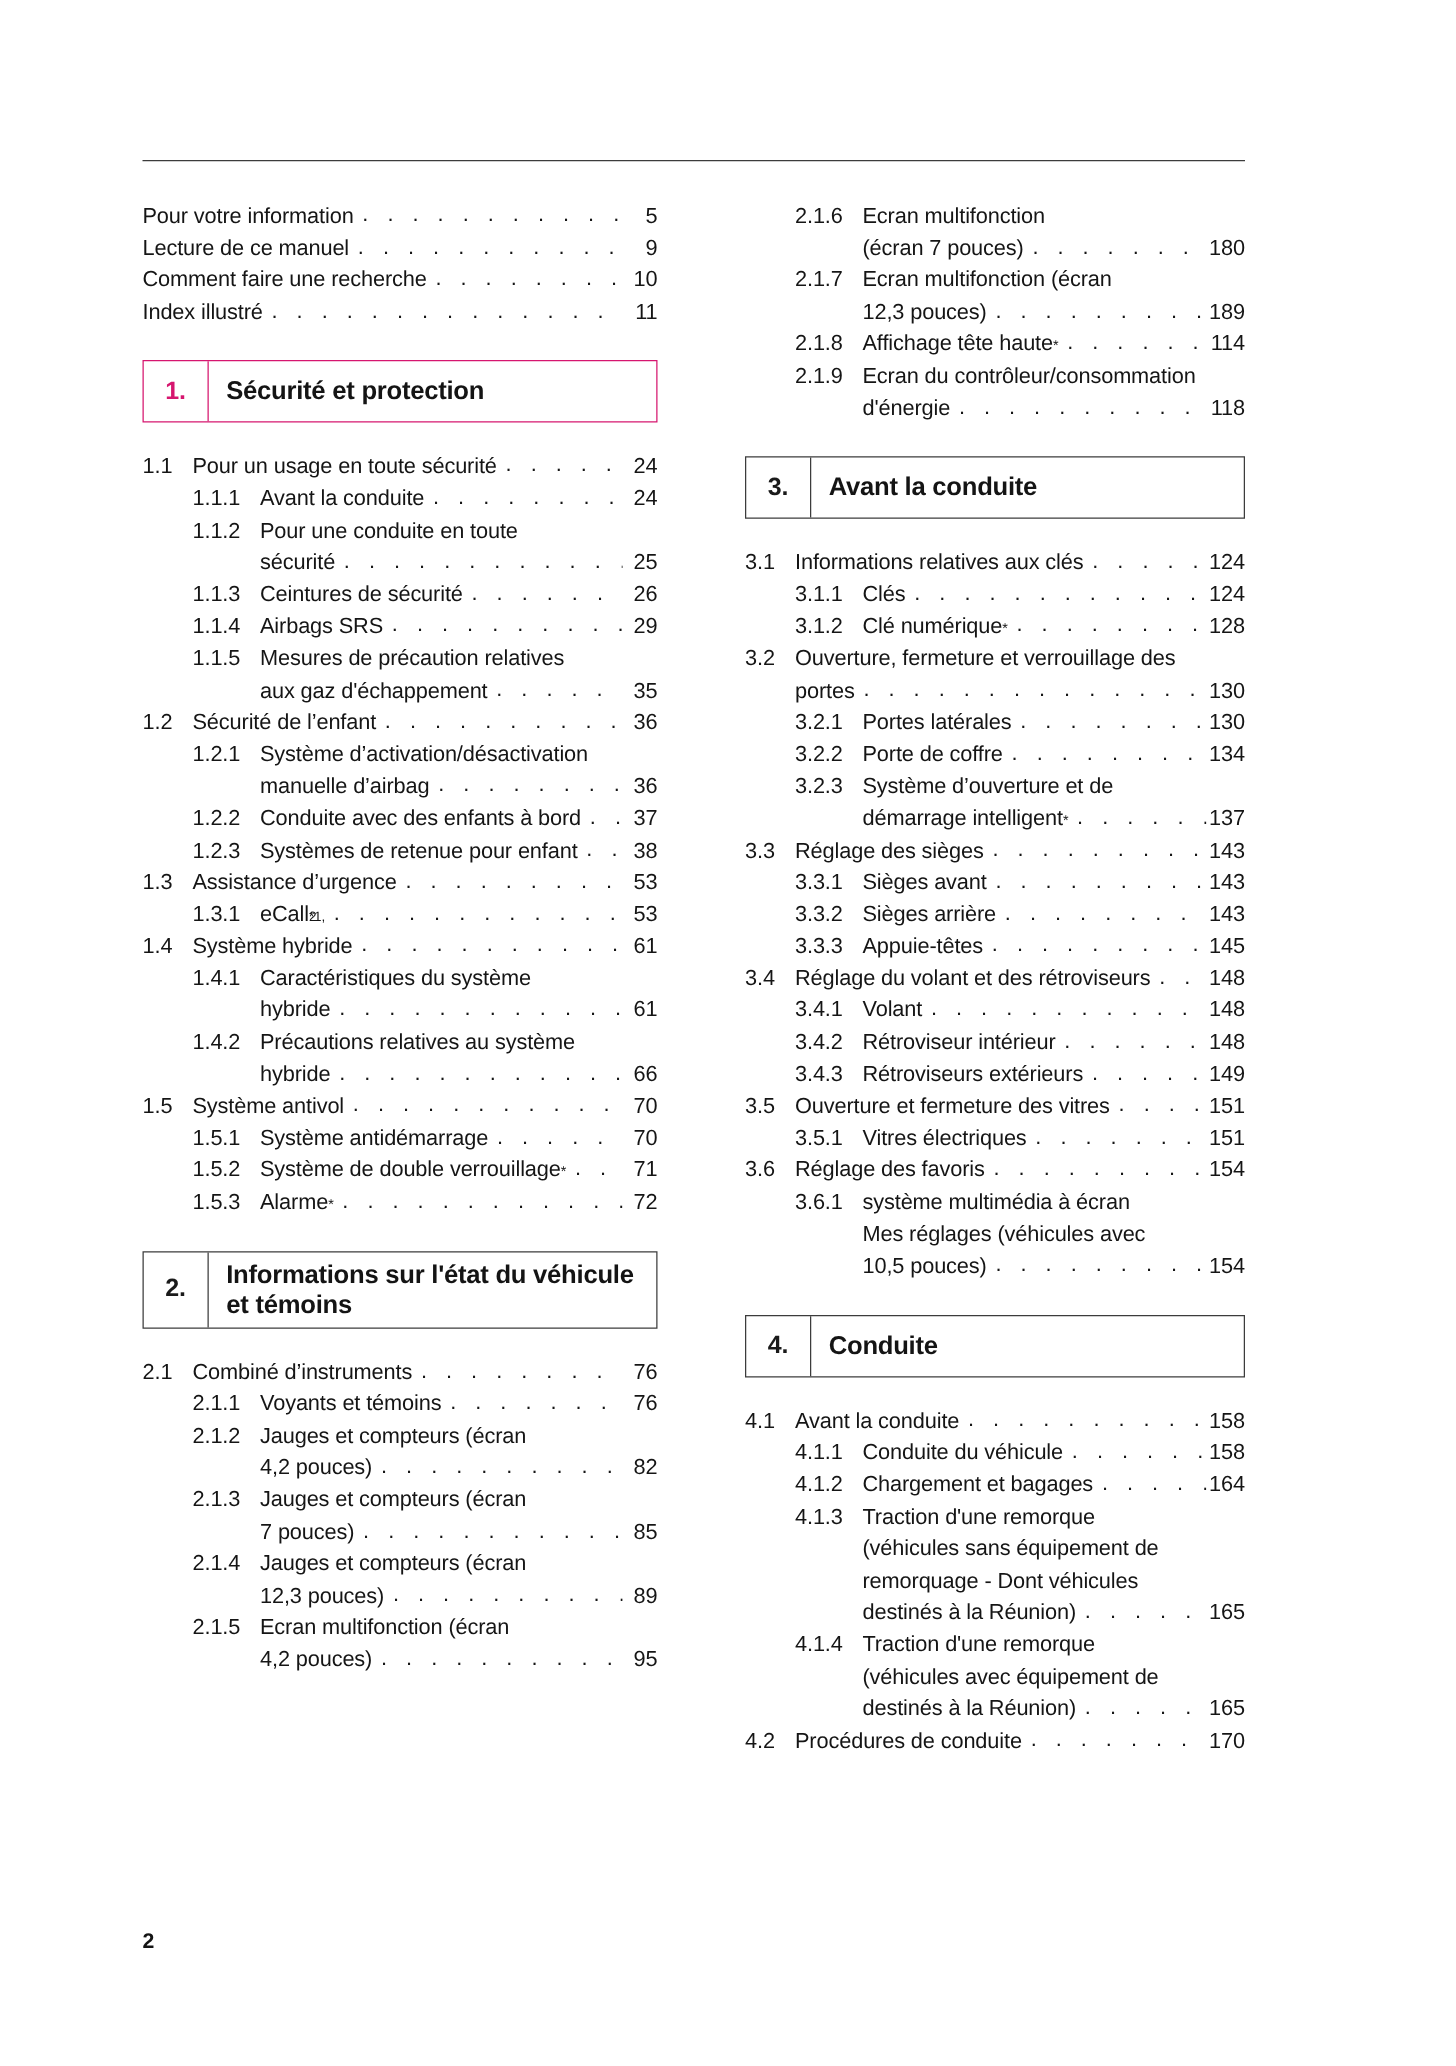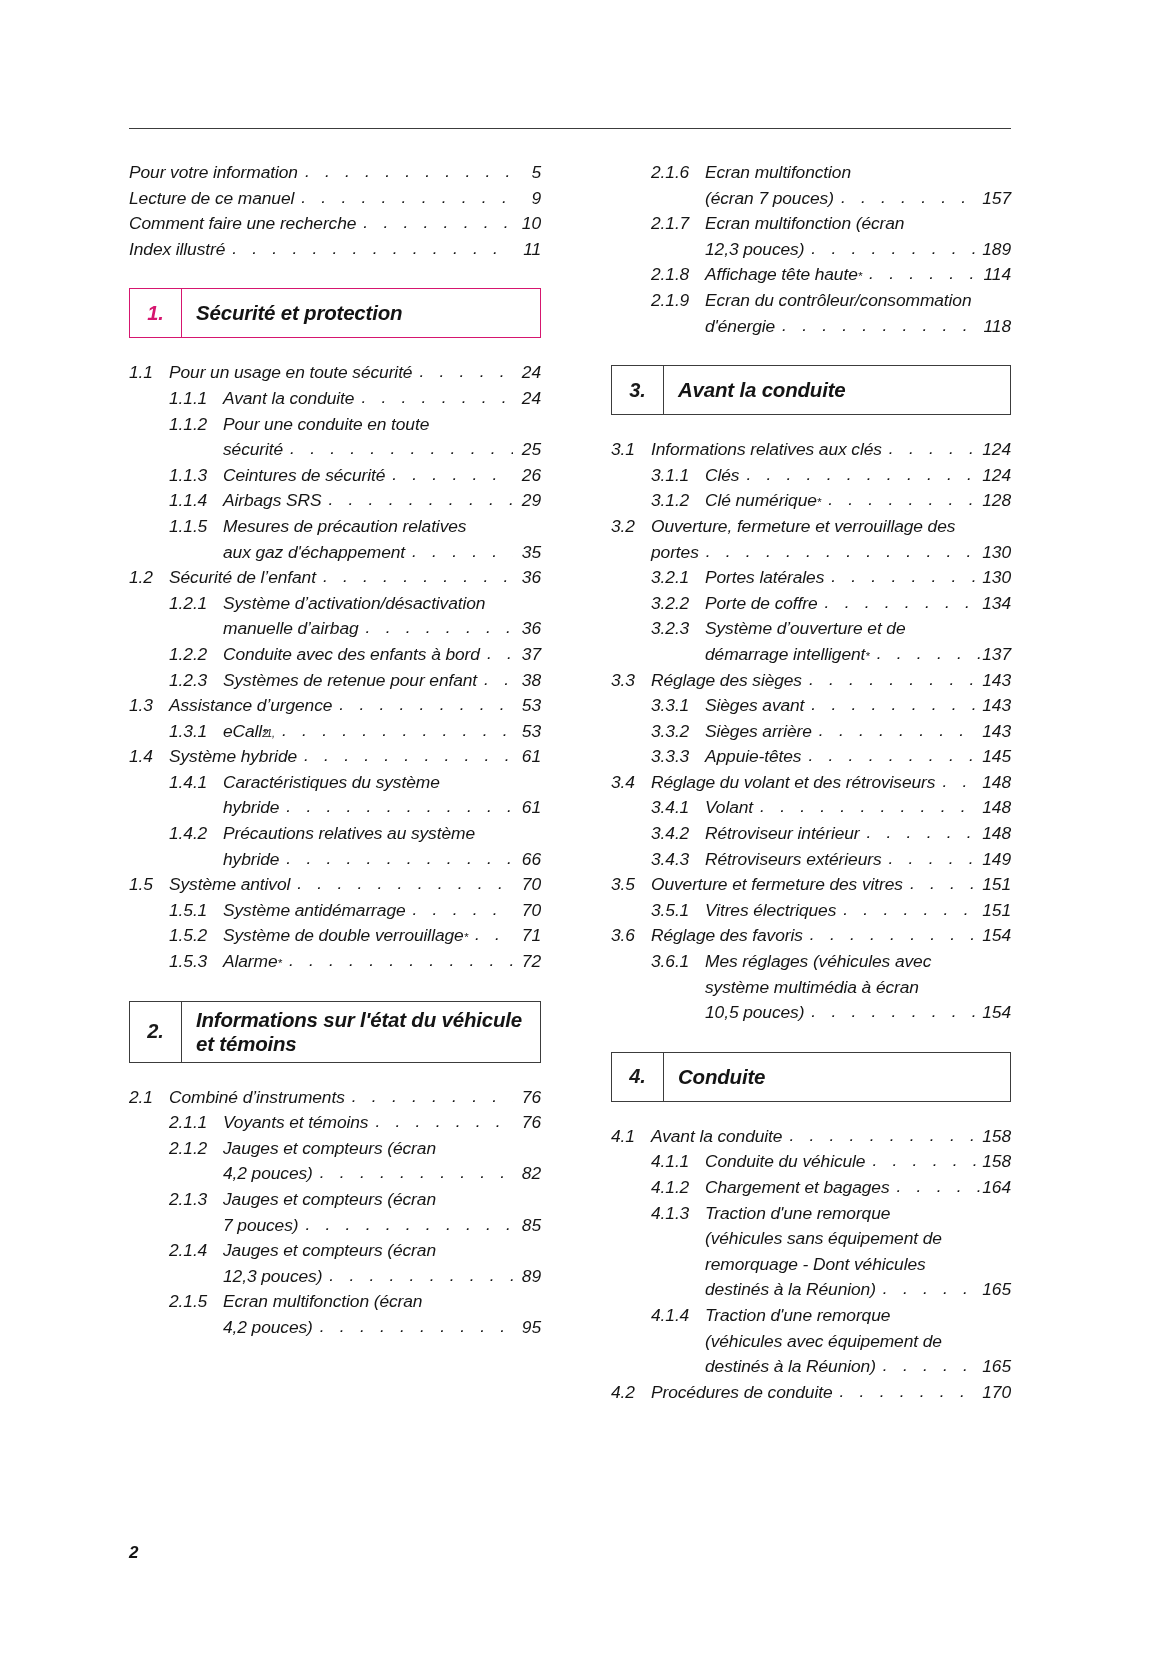--- a/index.html
+++ b/index.html
@@ -12,24 +12,23 @@
     width: 1165px;
     height: 1653px;
     font-family: "Liberation Sans", sans-serif;
     color: #1a1a1a;
     position: relative;
     overflow: hidden;
   }
 
   .page {
     position: absolute;
-    left: 15px; top: 0;
+    left: 0; top: 0;
     width: 1116px;
     height: 1653px;
-    font-style: italic;
   }
 
   
   .top-rule {
     position: absolute;
     left: 114px;
     top: 128px;
     width: 882px;
     height: 1px;
     background: #3c3c3c;
@@ -518,21 +517,21 @@
             <span class="num">2.1.6</span>
             <span class="body">
               <span class="ln">
                 <span class="txt">Ecran multifonction</span>
                 <span class="leader" style="visibility: hidden;">. . . . . . . . . . . . . . . . . . . . . . . . . . . . . . . . . . . . . . . . . . . . . . . . . . . . . . . . . . . . . . . . . . . . . . . . . . . . . . . . </span>
                 <span class="pgn" style="visibility: hidden;"></span>
               </span>
               <span class="ln cont">
                 <span class="txt">(écran 7 pouces)</span>
                 <span class="leader">. . . . . . . . . . . . . . . . . . . . . . . . . . . . . . . . . . . . . . . . . . . . . . . . . . . . . . . . . . . . . . . . . . . . . . . . . . . . . . . . </span>
-                <span class="pgn">157</span>
+                <span class="pgn">180</span>
               </span>
             </span>
           </div>
           <div class="entry lvl2">
             <span class="num">2.1.7</span>
             <span class="body">
               <span class="ln">
                 <span class="txt">Ecran multifonction (écran</span>
                 <span class="leader" style="visibility: hidden;">. . . . . . . . . . . . . . . . . . . . . . . . . . . . . . . . . . . . . . . . . . . . . . . . . . . . . . . . . . . . . . . . . . . . . . . . . . . . . . . . </span>
                 <span class="pgn" style="visibility: hidden;"></span>
@@ -764,27 +763,27 @@
               <span class="ln">
                 <span class="txt">Réglage des favoris</span>
                 <span class="leader">. . . . . . . . . . . . . . . . . . . . . . . . . . . . . . . . . . . . . . . . . . . . . . . . . . . . . . . . . . . . . . . . . . . . . . . . . . . . . . . . </span>
                 <span class="pgn">154</span>
               </span>
             </span>
           </div>
           <div class="entry lvl2">
             <span class="num">3.6.1</span>
             <span class="body">
+              <span class="ln cont">
+                <span class="txt">système multimédia à écran</span>
+                <span class="leader" style="visibility: hidden;">. . . . . . . . . . . . . . . . . . . . . . . . . . . . . . . . . . . . . . . . . . . . . . . . . . . . . . . . . . . . . . . . . . . . . . . . . . . . . . . . </span>
+                <span class="pgn" style="visibility: hidden;"></span>
+              </span>
               <span class="ln">
                 <span class="txt">Mes réglages (véhicules avec</span>
-                <span class="leader" style="visibility: hidden;">. . . . . . . . . . . . . . . . . . . . . . . . . . . . . . . . . . . . . . . . . . . . . . . . . . . . . . . . . . . . . . . . . . . . . . . . . . . . . . . . </span>
-                <span class="pgn" style="visibility: hidden;"></span>
-              </span>
-              <span class="ln cont">
-                <span class="txt">système multimédia à écran</span>
                 <span class="leader" style="visibility: hidden;">. . . . . . . . . . . . . . . . . . . . . . . . . . . . . . . . . . . . . . . . . . . . . . . . . . . . . . . . . . . . . . . . . . . . . . . . . . . . . . . . </span>
                 <span class="pgn" style="visibility: hidden;"></span>
               </span>
               <span class="ln cont">
                 <span class="txt">10,5 pouces)</span>
                 <span class="leader">. . . . . . . . . . . . . . . . . . . . . . . . . . . . . . . . . . . . . . . . . . . . . . . . . . . . . . . . . . . . . . . . . . . . . . . . . . . . . . . . </span>
                 <span class="pgn">154</span>
               </span>
             </span>
           </div>

